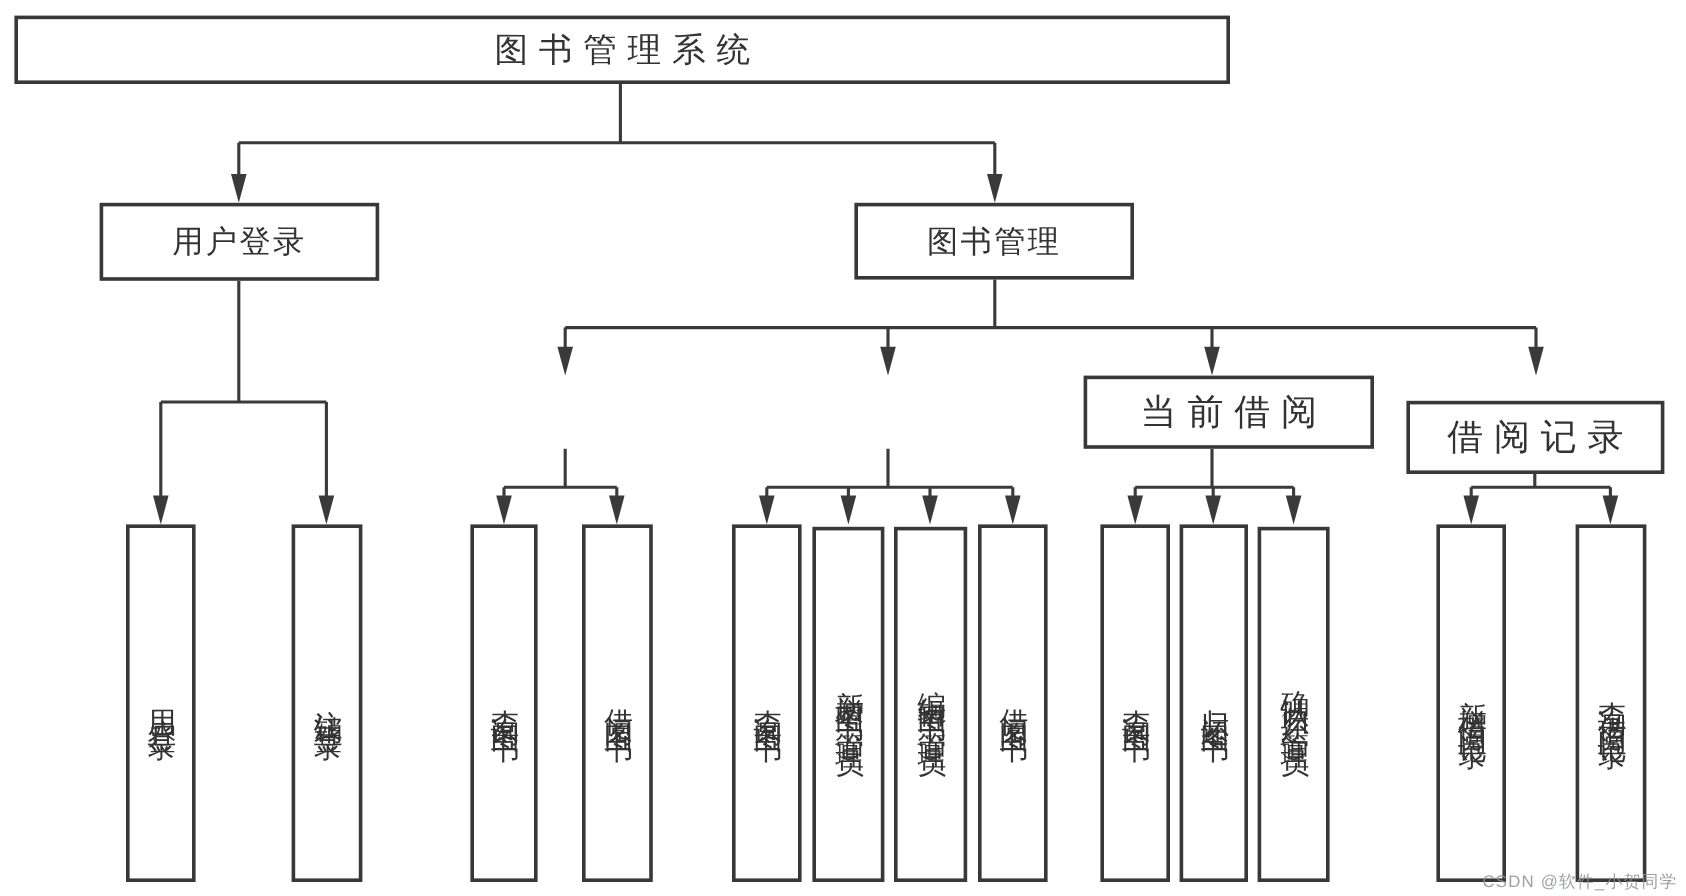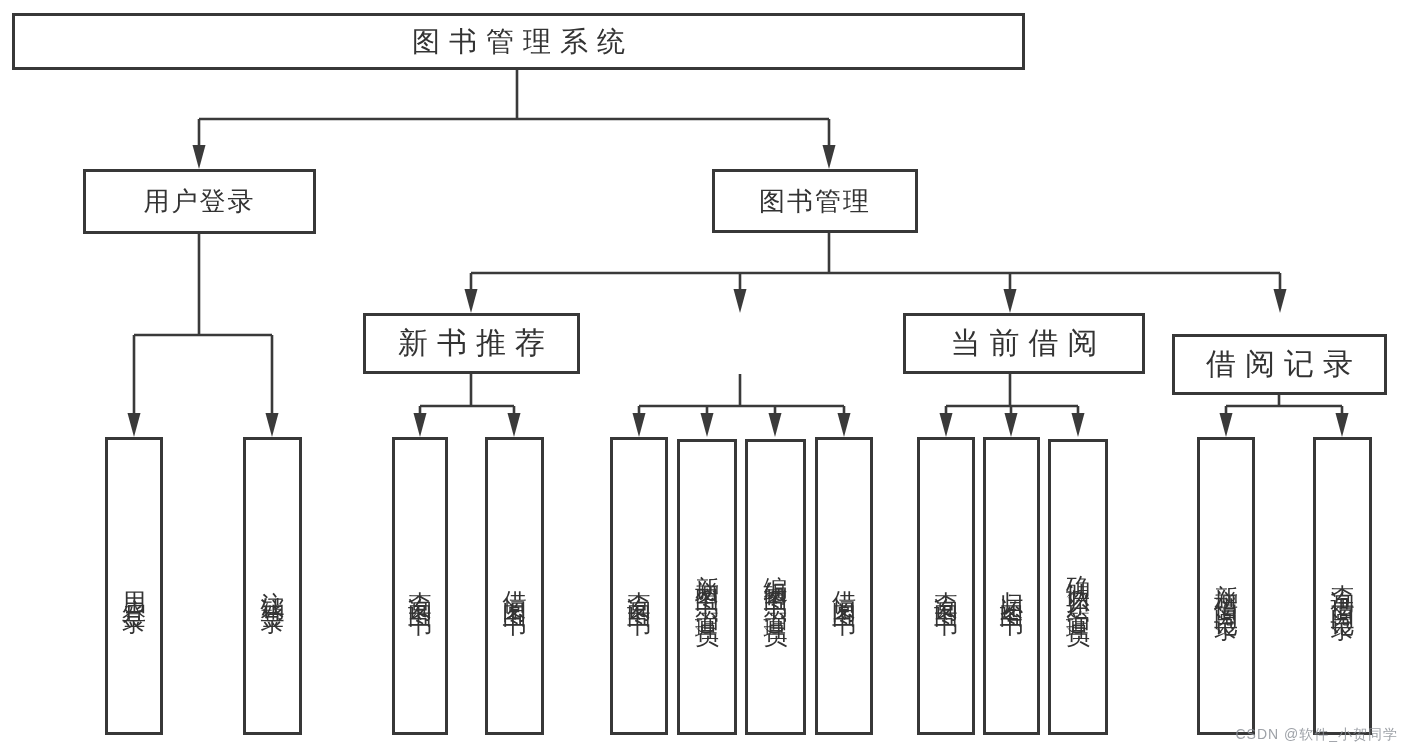--- a/index.html
+++ b/index.html
@@ -94,27 +94,24 @@
     </g>
   </svg>
 
   <div class="node h" style="left:12px;top:13px;width:1013px;height:57px;">
     <span class="root-label">图书管理系统</span>
   </div>
 
   <div class="node h" style="left:83px;top:169px;width:233px;height:65px;">
     <span class="l2-label">用户登录</span>
   </div>
-  <div class="node h" style="left:712px;top:169px;width:206px;height:64px;">
+  <div class="node h" style="left:712px;top:169px;width:233px;height:64px;">
     <span class="l2-label">图书管理</span>
   </div>
 
-  <div class="node h" style="left:363px;top:313px;width:217px;height:61px;">
-    <span class="l3-label">新书推荐</span>
-  </div>
   <div class="node h" style="left:903px;top:313px;width:242px;height:61px;">
     <span class="l3-label">当前借阅</span>
   </div>
   <div class="node h" style="left:1172px;top:313px;width:215px;height:61px;margin-top:21px;">
     <span class="l3-label">借阅记录</span>
   </div>
 
   <div class="node v" style="left:105px;top:437px;width:58px;height:298px;">
     <span>用户登录</span>
   </div>

